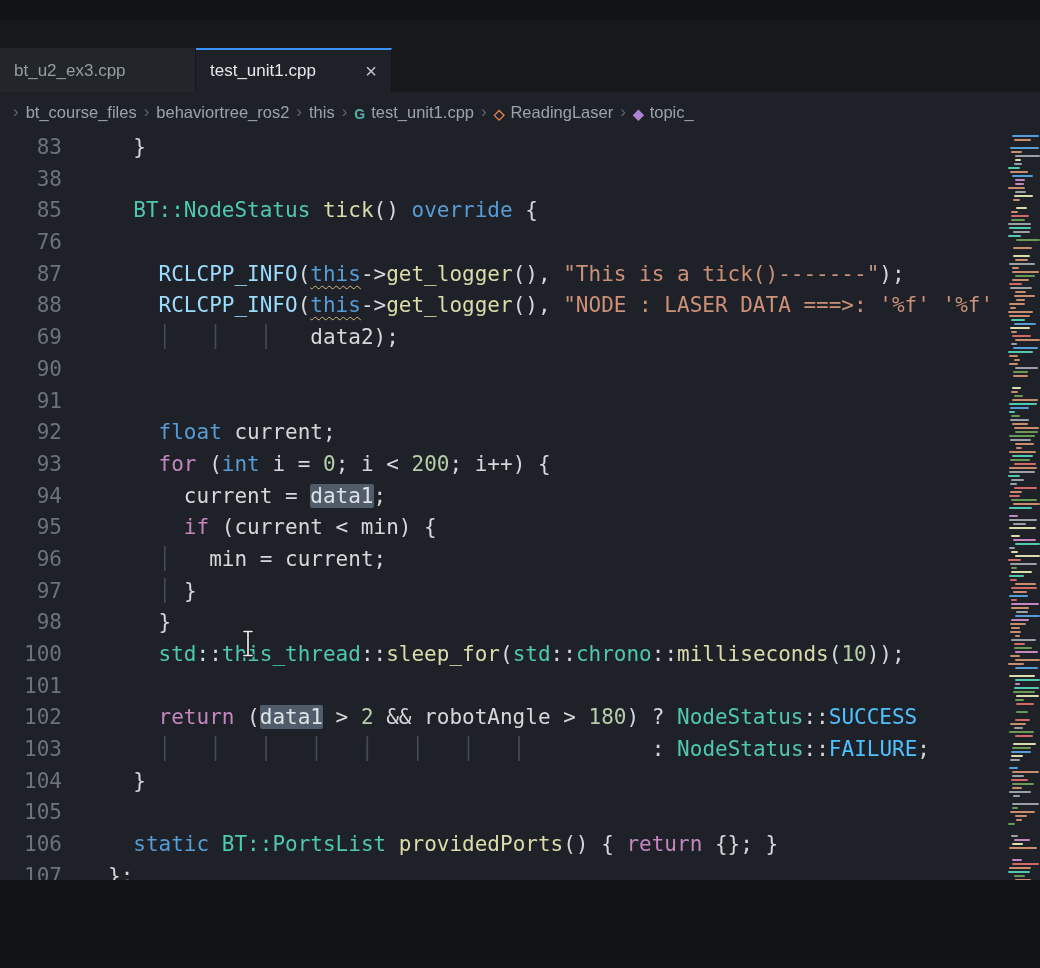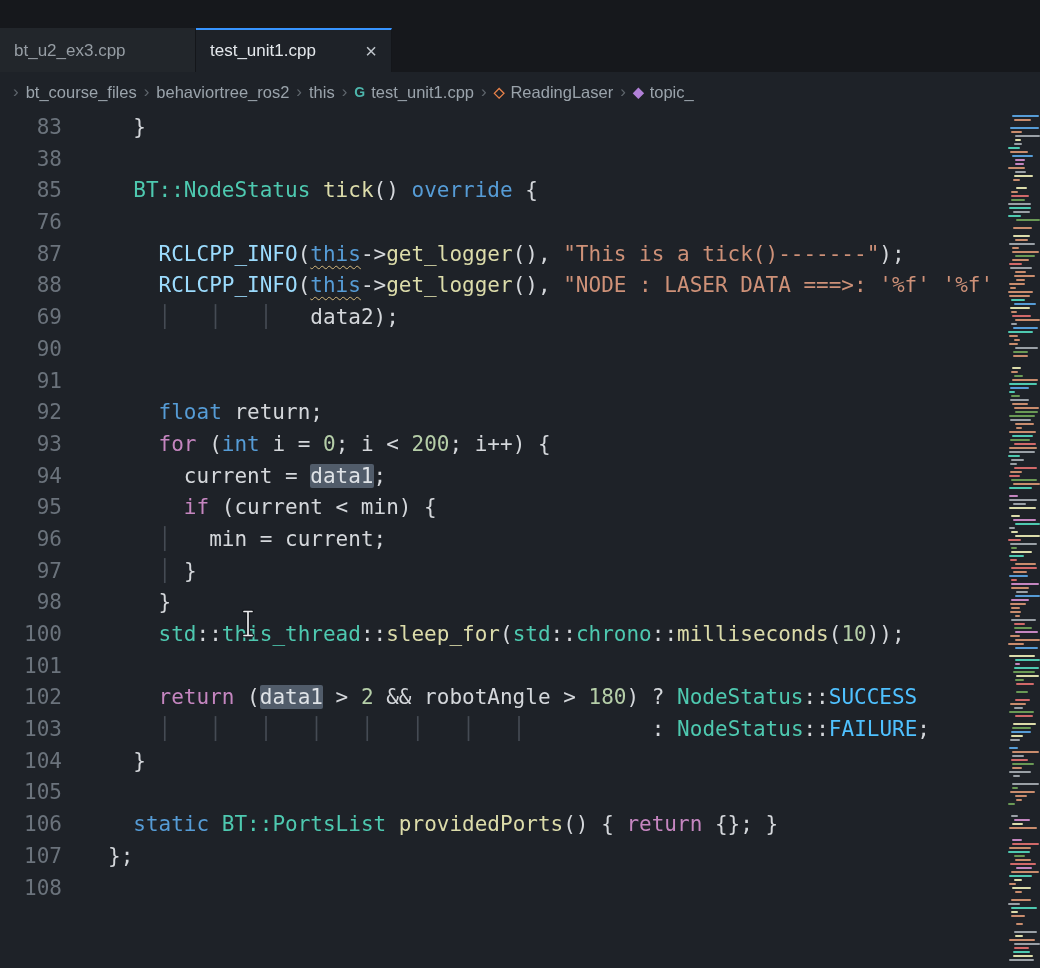--- a/index.html
+++ b/index.html
@@ -1,28 +1,28 @@
 <!DOCTYPE html>
 <html><head>
 <meta charset="utf-8">
 <style>
   html,body{margin:0;padding:0;background:#101215;}
   body{width:1040px;height:968px;overflow:hidden;font-family:"Liberation Sans",sans-serif;}
-  .window{position:relative;width:1040px;height:968px;background:#1e2228;overflow:hidden;}
+  .window{position:relative;width:1040px;height:860px;background:#1e2228;overflow:hidden;margin-top:20px;}
   .titlebar{height:28px;background:#16181c;}
   .tabbar{height:44px;background:#16181c;display:flex;align-items:stretch;}
   .tab{width:196px;box-sizing:border-box;display:flex;align-items:center;padding:0 14px;
        background:#22262b;border-right:1px solid #14161a;border-top:2.5px solid transparent;
        color:#969da4;font-size:17px;cursor:pointer;white-space:nowrap;}
   .tab.active{background:#1e2228;border-top:2.5px solid #3794ff;color:#e4e8ec;justify-content:space-between;}
   .tab .close{color:#c0c6cc;font-size:20px;margin-left:12px;line-height:1;}
   .breadcrumbs{height:40px;display:flex;align-items:center;padding-left:6px;font-size:16.5px;
                color:#9aa3ab;background:#1e2228;white-space:nowrap;overflow:hidden;}
   .bc-sep{color:#5f666d;margin:0 7px;font-size:17px;}
-  .bc-item{display:inline-flex;align-items:center;gap:6px;cursor:pointer;}
+  .bc-item{display:inline-flex;align-items:flex-end;gap:6px;cursor:pointer;}
   .bc-icon{font-size:14px;font-weight:bold;}
   .editor{position:relative;display:flex;height:856px;background:#1e2228;}
   .code-area{flex:1 1 auto;overflow:hidden;font-family:"DejaVu Sans Mono",monospace;font-size:21px;}
   .line{display:flex;height:31.7px;line-height:31.7px;white-space:pre;}
   .ln{flex:0 0 62px;width:62px;text-align:right;color:#6b737c;}
   .code{padding-left:46px;color:#d4d7db;}
   .tk-plain{color:#d4d7db;}
   .tk-kw{color:#569cd6;}
   .tk-ctrl{color:#c586c0;}
   .tk-type{color:#4ec9b0;}
@@ -90,21 +90,21 @@
     <div class="code-area">
         <div class="line"><span class="ln">83</span><span class="code"><span class="tk-plain">  }</span></span></div>
         <div class="line"><span class="ln">38</span><span class="code"></span></div>
         <div class="line"><span class="ln">85</span><span class="code"><span class="tk-plain">  </span><span class="tk-type">BT::NodeStatus</span><span class="tk-plain"> </span><span class="tk-fn">tick</span><span class="tk-plain">() </span><span class="tk-kw">override</span><span class="tk-plain"> {</span></span></div>
         <div class="line"><span class="ln">76</span><span class="code"></span></div>
         <div class="line"><span class="ln">87</span><span class="code"><span class="tk-plain">    </span><span class="tk-macro">RCLCPP_INFO</span><span class="tk-plain">(</span><span class="tk-this">this</span><span class="tk-plain">-&gt;</span><span class="tk-fn">get_logger</span><span class="tk-plain">(), </span><span class="tk-str">"This is a tick()-------"</span><span class="tk-plain">);</span></span></div>
         <div class="line"><span class="ln">88</span><span class="code"><span class="tk-plain">    </span><span class="tk-macro">RCLCPP_INFO</span><span class="tk-plain">(</span><span class="tk-this">this</span><span class="tk-plain">-&gt;</span><span class="tk-fn">get_logger</span><span class="tk-plain">(), </span><span class="tk-str">"NODE : LASER DATA ===&gt;: '%f' '%f'</span></span></div>
         <div class="line"><span class="ln">69</span><span class="code"><span class="tk-plain">    </span><span class="tk-guide">│</span><span class="tk-plain">   </span><span class="tk-guide">│</span><span class="tk-plain">   </span><span class="tk-guide">│</span><span class="tk-plain">   data2);</span></span></div>
         <div class="line"><span class="ln">90</span><span class="code"></span></div>
         <div class="line"><span class="ln">91</span></div>
-        <div class="line"><span class="ln">92</span><span class="code"><span class="tk-plain">    </span><span class="tk-kw">float</span><span class="tk-plain"> return;</span></span></div>
+        <div class="line"><span class="ln">92</span><span class="code"><span class="tk-plain">    </span><span class="tk-kw">float</span><span class="tk-plain"> current;</span></span></div>
         <div class="line"><span class="ln">93</span><span class="code"><span class="tk-plain">    </span><span class="tk-ctrl">for</span><span class="tk-plain"> (</span><span class="tk-kw">int</span><span class="tk-plain"> i = </span><span class="tk-num">0</span><span class="tk-plain">; i &lt; </span><span class="tk-num">200</span><span class="tk-plain">; i++) {</span></span></div>
         <div class="line"><span class="ln">94</span><span class="code"><span class="tk-plain">      current = </span><span class="tk-hl">data1</span><span class="tk-plain">;</span></span></div>
         <div class="line"><span class="ln">95</span><span class="code"><span class="tk-plain">      </span><span class="tk-ctrl">if</span><span class="tk-plain"> (current &lt; min) {</span></span></div>
         <div class="line"><span class="ln">96</span><span class="code"><span class="tk-plain">    </span><span class="tk-guide">│</span><span class="tk-plain">   min = current;</span></span></div>
         <div class="line"><span class="ln">97</span><span class="code"><span class="tk-plain">    </span><span class="tk-guide">│</span><span class="tk-plain"> }</span></span></div>
         <div class="line"><span class="ln">98</span><span class="code"><span class="tk-plain">    }</span></span></div>
         <div class="line"><span class="ln">100</span><span class="code"><span class="tk-plain">    </span><span class="tk-type">std</span><span class="tk-plain">::</span><span class="tk-type">this_thread</span><span class="tk-plain">::</span><span class="tk-fn">sleep_for</span><span class="tk-plain">(</span><span class="tk-type">std</span><span class="tk-plain">::</span><span class="tk-type">chrono</span><span class="tk-plain">::</span><span class="tk-fn">milliseconds</span><span class="tk-plain">(</span><span class="tk-num">10</span><span class="tk-plain">));</span></span></div>
         <div class="line"><span class="ln">101</span><span class="code"></span></div>
         <div class="line"><span class="ln">102</span><span class="code"><span class="tk-plain">    </span><span class="tk-ctrl">return</span><span class="tk-plain"> (</span><span class="tk-hl">data1</span><span class="tk-plain"> &gt; </span><span class="tk-num">2</span><span class="tk-plain"> &amp;&amp; robotAngle &gt; </span><span class="tk-num">180</span><span class="tk-plain">) ? </span><span class="tk-type">NodeStatus</span><span class="tk-plain">::</span><span class="tk-enum">SUCCESS</span></span></div>
         <div class="line"><span class="ln">103</span><span class="code"><span class="tk-plain">    </span><span class="tk-guide">│</span><span class="tk-plain">   </span><span class="tk-guide">│</span><span class="tk-plain">   </span><span class="tk-guide">│</span><span class="tk-plain">   </span><span class="tk-guide">│</span><span class="tk-plain">   </span><span class="tk-guide">│</span><span class="tk-plain">   </span><span class="tk-guide">│</span><span class="tk-plain">   </span><span class="tk-guide">│</span><span class="tk-plain">   </span><span class="tk-guide">│</span><span class="tk-plain">          : </span><span class="tk-type">NodeStatus</span><span class="tk-plain">::</span><span class="tk-enum">FAILURE</span><span class="tk-plain">;</span></span></div>

